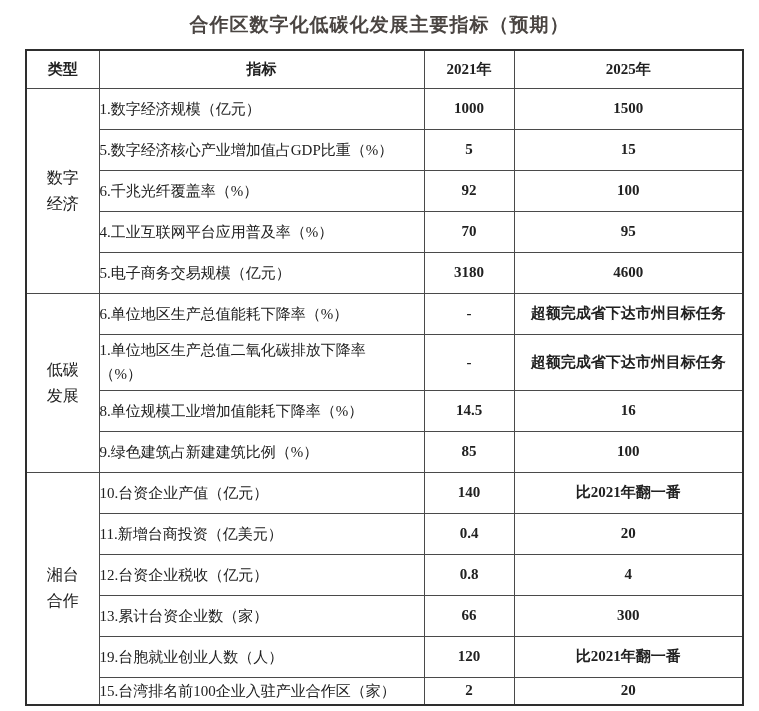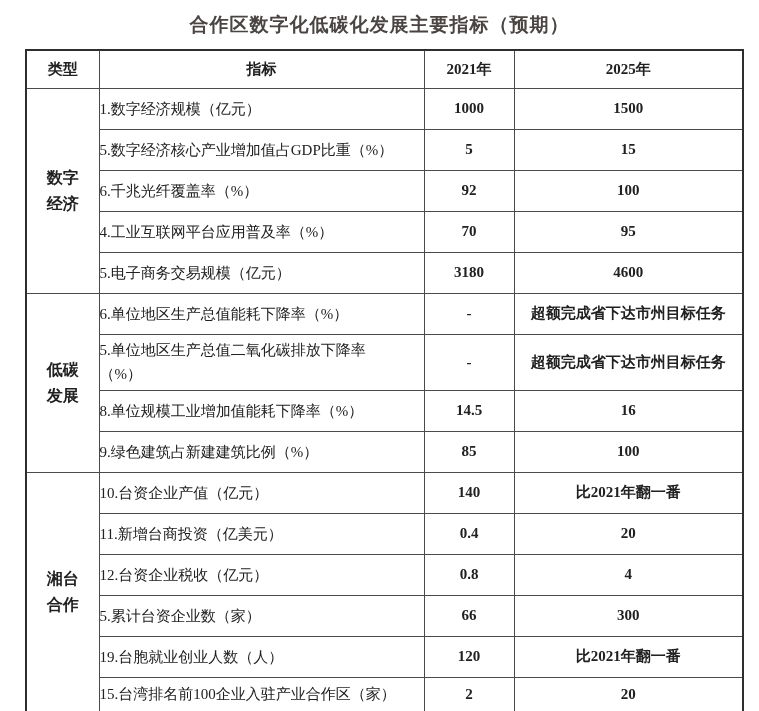--- a/index.html
+++ b/index.html
@@ -37,38 +37,38 @@
   }
   .indicator-table thead th {
     height: 38px;
     font-weight: bold;
     text-align: center;
     margin-top: 36px;
   }
   .indicator-table td { height: 41px; }
   td.type-cell {
     text-align: center;
-    font-weight: bold;
+    font-weight: normal;
     font-size: 16px;
     line-height: 26px;
   }
   td.indicator-cell {
     text-align: left;
     padding-right: 4px;
   }
   td.indicator-cell .line2 { line-height: 24px; }
   td.indicator-cell .line1 { line-height: 24px; }
   td.value-2021-cell,
   td.value-2025-cell {
     text-align: center;
     font-weight: bold;
     margin-top: 34px;
   }
   tr.tall-row td { height: 56px; }
-  tbody tr:last-child td { height: 35px; }
+  tbody tr:last-child td { height: 28px; }
 </style>
 </head>
 <body>
 
 <div class="page">
   <div class="doc-title">合作区数字化低碳化发展主要指标（预期）</div>
 
   <table class="indicator-table">
     <colgroup>
       <col style="width:73px">
@@ -130,21 +130,21 @@
             <div>发展</div>
           </td>
           <td class="indicator-cell">
             <div class="line1">6.单位地区生产总值能耗下降率（%）</div>
           </td>
           <td class="value-2021-cell">-</td>
           <td class="value-2025-cell">超额完成省下达市州目标任务</td>
         </tr>
         <tr class="tall-row">
           <td class="indicator-cell">
-            <div class="line1">5.单位地区生产总值二氧化碳排放下降率</div>
+            <div class="line1">1.单位地区生产总值二氧化碳排放下降率</div>
             <div class="line2">（%）</div>
           </td>
           <td class="value-2021-cell">-</td>
           <td class="value-2025-cell">超额完成省下达市州目标任务</td>
         </tr>
         <tr>
           <td class="indicator-cell">
             <div class="line1">8.单位规模工业增加值能耗下降率（%）</div>
           </td>
           <td class="value-2021-cell">14.5</td>
@@ -177,21 +177,21 @@
         </tr>
         <tr>
           <td class="indicator-cell">
             <div class="line1">12.台资企业税收（亿元）</div>
           </td>
           <td class="value-2021-cell">0.8</td>
           <td class="value-2025-cell">4</td>
         </tr>
         <tr>
           <td class="indicator-cell">
-            <div class="line1">5.累计台资企业数（家）</div>
+            <div class="line1">13.累计台资企业数（家）</div>
           </td>
           <td class="value-2021-cell">66</td>
           <td class="value-2025-cell">300</td>
         </tr>
         <tr>
           <td class="indicator-cell">
             <div class="line1">19.台胞就业创业人数（人）</div>
           </td>
           <td class="value-2021-cell">120</td>
           <td class="value-2025-cell">比2021年翻一番</td>

